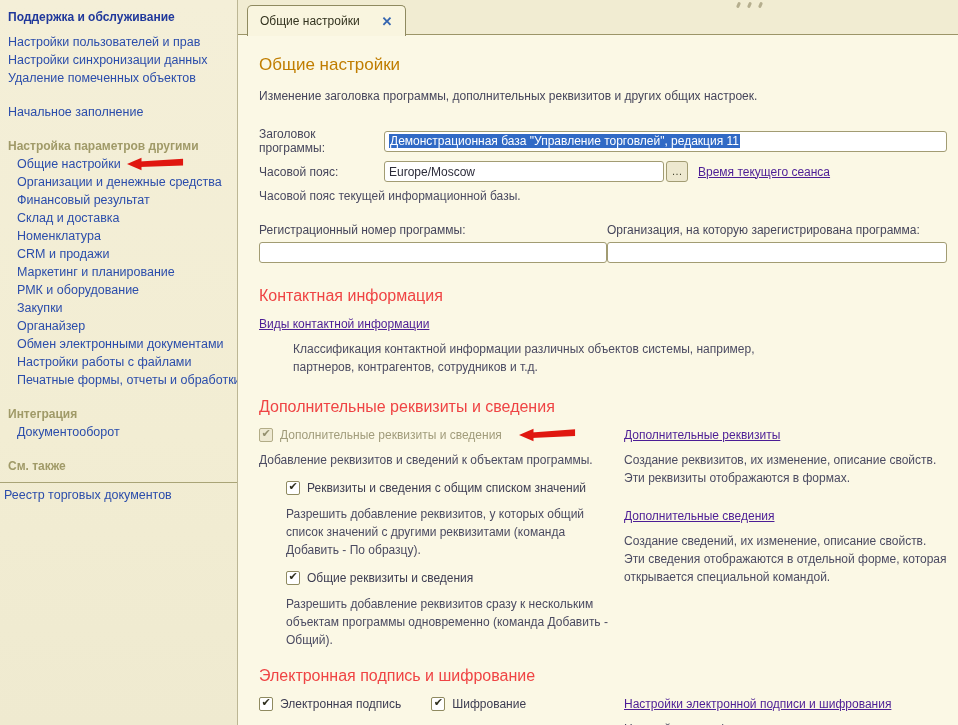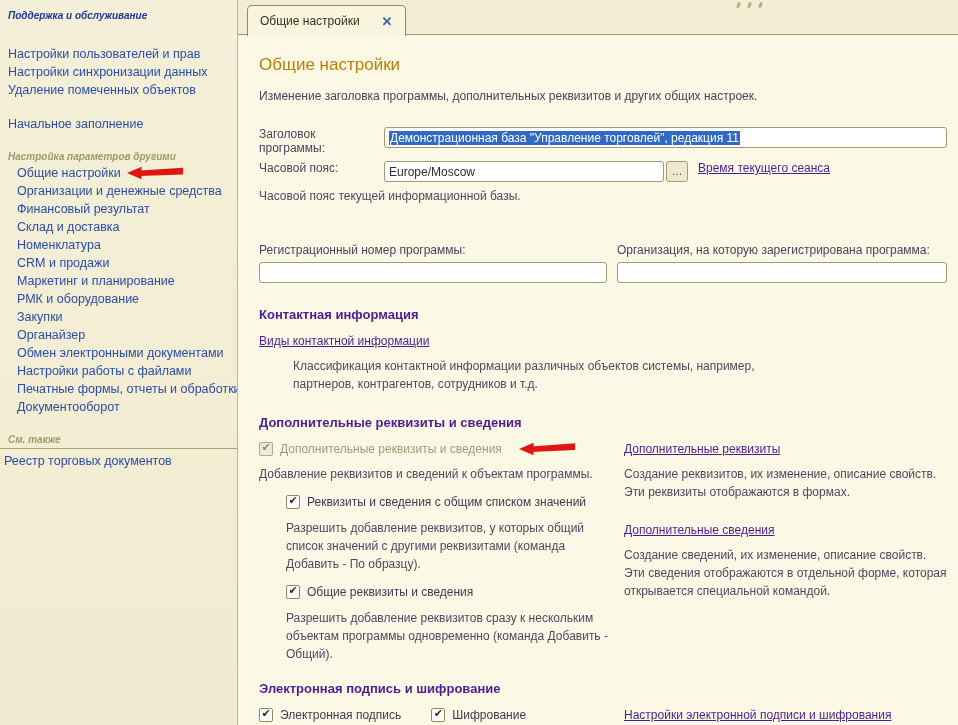--- a/index.html
+++ b/index.html
@@ -4,27 +4,27 @@
 <style>
   * { box-sizing: border-box; margin: 0; padding: 0; }
   html,body { width:958px; height:725px; overflow:hidden;
     font-family:"Liberation Sans", sans-serif; }
   body { position:relative; background:#fbf8e5; font-size:12px; color:#46465c; }
 
   
   #sidebar { position:absolute; left:0; top:0; width:237px; height:725px;
     background:linear-gradient(180deg,#f4efd8 0%, #f2edd3 60%, #efead0 100%);
     padding-top:8px; }
-  .sb-header { font-weight:bold; font-size:10px; padding:2px 8px; color:#a09a68;font-style:italic; }
+  .sb-header { font-weight:bold; font-size:12px; padding:2px 8px; color:#a09a68; }
   .sb-header.navy { color:#20389b; }
   .sb-link { font-size:12.5px; padding:2px 8px; color:#2b4dab; cursor:pointer;
     white-space:nowrap; display:flex; align-items:center; }
   .sb-link.nested { padding-left:17px; }
-  .gap14 { margin-top:22px; } .gap16 { margin-top:16px; }
-  .see-also { border-bottom:1px solid #a9a477; padding-bottom:3px; }
+  .gap14 { margin-top:7px; } .gap16 { margin-top:16px; }
+  .see-also { border-bottom:1px solid #a9a477; padding-bottom:9px; }
 
   
   #main { position:absolute; left:237px; top:0; width:721px; height:725px;
     background:#fbf8e5; border-left:1px solid #bcb694; }
   #tabband { position:relative; height:35px; background:#f1ecd2;
     border-bottom:1px solid #9c9568; }
   .tab { position:absolute; left:9px; top:5px; height:31px; z-index:2;
     background:#f9f5df; border:1px solid #8f8a60; border-bottom:none;
     border-radius:5px 5px 0 0; padding:0 12px; display:flex; align-items:center;
     gap:22px; cursor:pointer; }
@@ -33,43 +33,43 @@
   .grip { position:absolute; top:2px; right:196px; display:flex; gap:8px; }
   .grip span { width:3px; height:6px; background:#b5ae8e; border-radius:2px;
     transform:rotate(24deg); display:block; }
 
   #content { padding:10px 11px 0 21px; position:relative; }
   h1.page-title { font-size:17px; font-weight:normal; color:#c07d00; margin-top:10px; }
   .subtitle { margin-top:14px; color:#46465c; }
 
   
   .form { margin-top:24px; }
-  .frow { display:flex; align-items:flex-start; margin-bottom:6px; }
+  .frow { display:flex; align-items:center; margin-bottom:6px; }
   .flabel { width:125px; flex:none; color:#46465c; }
   .tbox { height:21px; background:#fff; border:1px solid #a29c73; border-radius:3px;
     padding:2px 4px; font-size:12px; color:#2c2c3a; display:flex; align-items:center;
     overflow:hidden; white-space:nowrap; }
   .tbox.grow { flex:1; }
   .sel { background:#316ac5; color:#fff; padding:0 1px; }
   input.tbox { outline:none; font-family:"Liberation Sans", sans-serif; }
   .tz-input { width:280px; }
   .dots-btn { width:22px; height:21px; margin-left:2px; background:#ede8cf;
     border:1px solid #a29c73; border-radius:3px; font-size:11px; color:#44442f;
     cursor:pointer; line-height:1; }
   a.lnk { color:#4c1d95; text-decoration:underline; cursor:pointer; }
   .tz-link { margin-left:10px; }
   .hint { margin-top:5px; line-height:1.4; color:#4b4b62; }
 
-  .reg-row { display:flex; margin-top:38px; gap:10px; }
+  .reg-row { display:flex; margin-top:18px; }
   .reg-col { display:flex; flex-direction:column; }
   .reg-col.left { width:348px; flex:none; }
   .reg-col.right { flex:1; }
   .reg-col .flabel2 { margin-bottom:5px; color:#46465c; }
 
-  .sect-header { font-weight:bold; font-size:13px; color:#4c1d95; }
+  .sect-header { font-weight:normal; font-size:16px; color:#ef4444; }
   .mt24 { margin-top:24px; } .mt22 { margin-top:22px; } .mt18 { margin-top:18px; }
   .mt12 { margin-top:12px; } .mt10 { margin-top:10px; } .mt9 { margin-top:9px; }
   .contact-desc { margin-top:9px; max-width:480px; line-height:1.45;margin-left:34px; }
 
   
   .cbrow { display:flex; align-items:center; gap:7px; }
   .cb { width:14px; height:14px; flex:none; background:#fff; border:1px solid #8f8a60;
     border-radius:2px; display:flex; align-items:center; justify-content:center;
     cursor:pointer; }
   .cb .check { font-size:11px; color:#30301f; line-height:1; position:relative; top:-1px; }
@@ -115,20 +115,21 @@
   <div class="sb-link nested">Номенклатура</div>
   <div class="sb-link nested">CRM и продажи</div>
   <div class="sb-link nested">Маркетинг и планирование</div>
   <div class="sb-link nested">РМК и оборудование</div>
   <div class="sb-link nested">Закупки</div>
   <div class="sb-link nested">Органайзер</div>
   <div class="sb-link nested">Обмен электронными документами</div>
   <div class="sb-link nested">Настройки работы с файлами</div>
   <div class="sb-link nested">Печатные формы, отчеты и обработки</div>
 
+  <div class="sb-header gap16">Интеграция</div>
   <div class="sb-link nested">Документооборот</div>
 
   <div class="sb-header gap16 see-also">См. также</div>
   <div class="sb-link" style="padding-left:4px; margin-top:3px">Реестр торговых документов</div>
 </div>
 
 <div id="main">
 
   <div id="tabband">
     <div class="grip">

